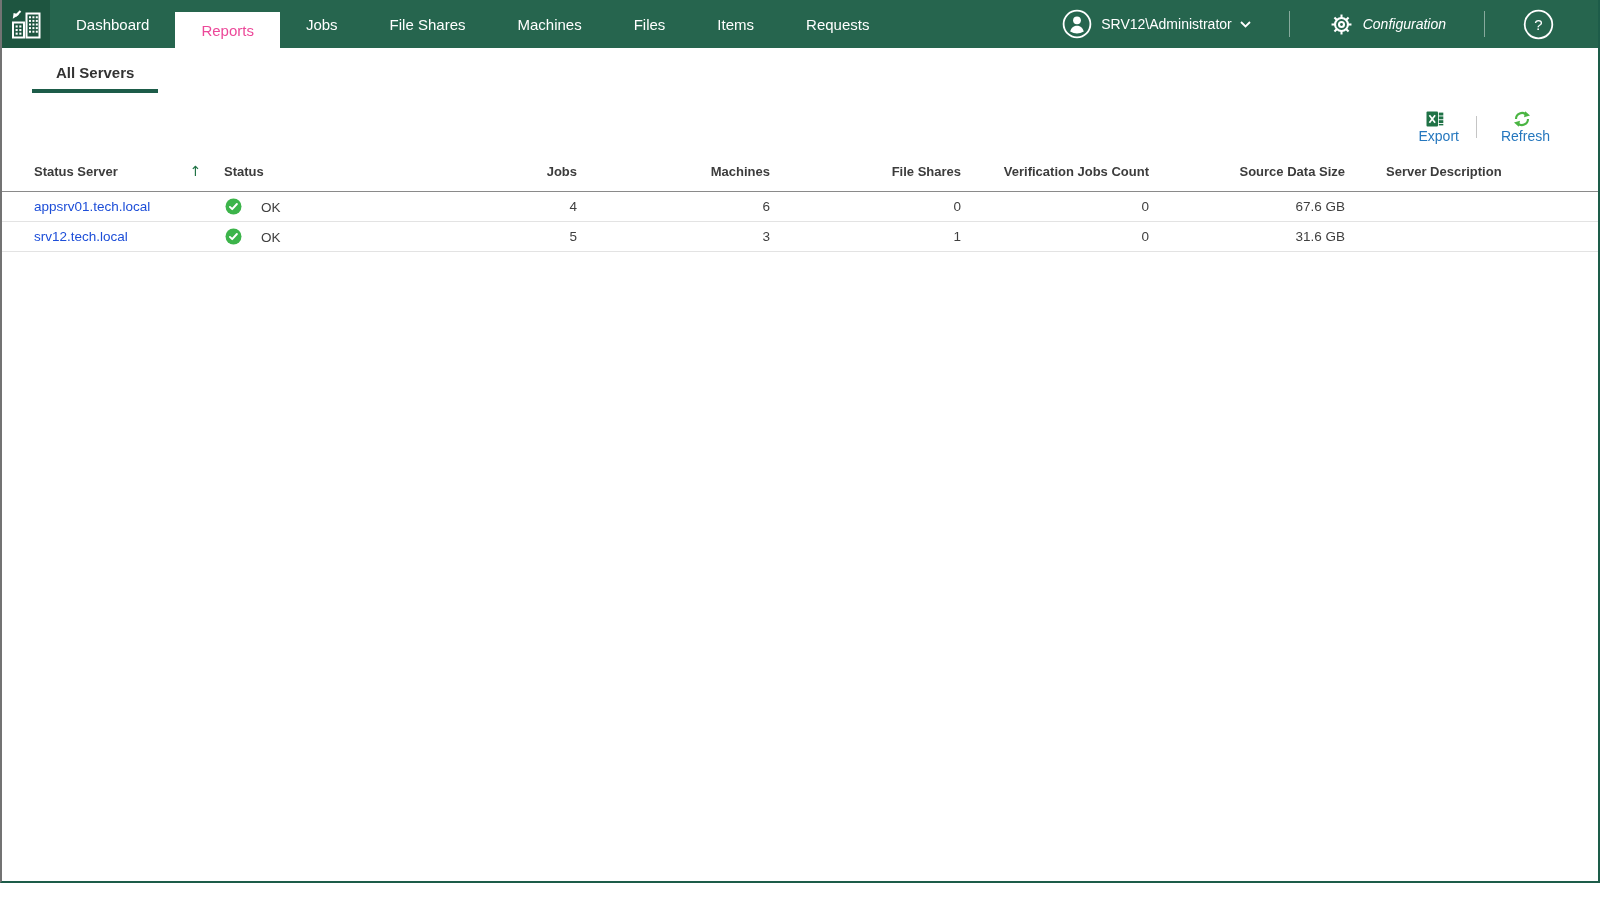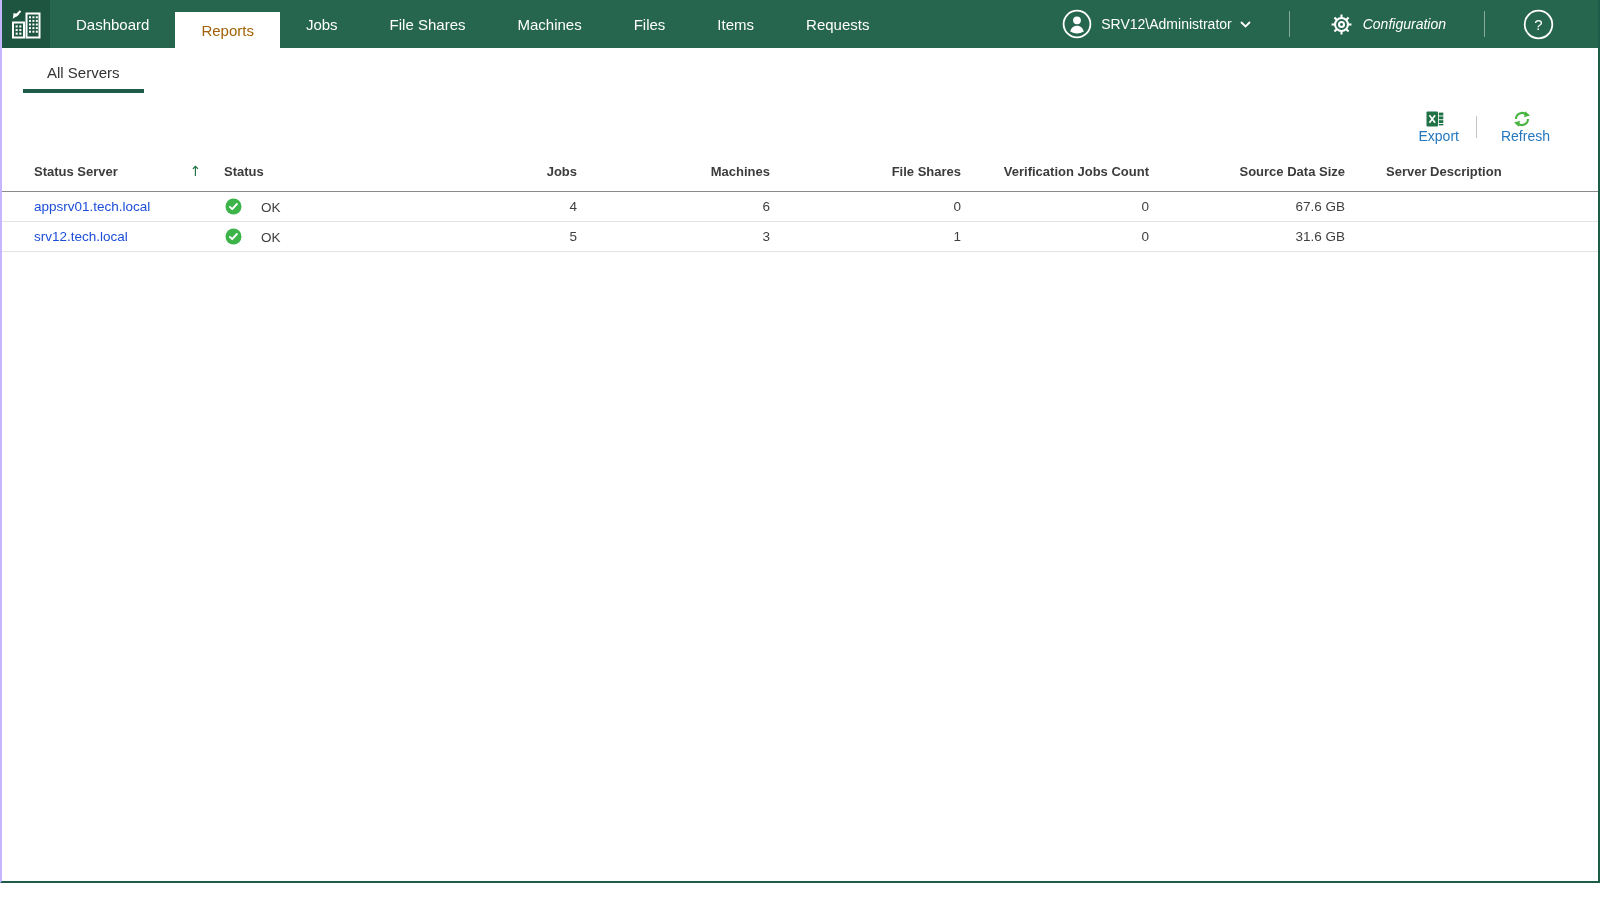--- a/index.html
+++ b/index.html
@@ -5,21 +5,21 @@
   * { box-sizing: border-box; }
   html,body { margin:0; padding:0; background:#fff; }
   body {
     width:1600px; height:900px;
     font-family:"Liberation Sans","DejaVu Sans",sans-serif;
     color:#404040;
     -webkit-font-smoothing:antialiased;
   }
   .app {
     width:1600px; height:883px;
-    border-left:2px solid #c4b5fd;
+    border-left:2px solid #737373;
     border-right:2px solid #1d5c49;
     border-bottom:2px solid #1d5c49;
     background:#fff;
     overflow:hidden;
   }
 
   
   .topbar {
     height:48px; background:#26654e;
     display:flex; align-items:stretch;
@@ -28,33 +28,33 @@
     width:48px; height:48px; background:#1e5540;
     display:flex; align-items:center; justify-content:center;
     flex:0 0 48px; cursor:pointer;
   }
   .nav { display:flex; align-items:stretch; }
   .nav-item {
     display:flex; align-items:center;
     padding:0 26px; color:#fff; font-size:15px;
     cursor:pointer; white-space:nowrap; text-decoration:none;
   }
-  .nav-item.active { background:#fff; color:#a16207;margin-top:12px; }
+  .nav-item.active { background:#fff; color:#ec4899;margin-top:12px; }
   .topbar-right {
     margin-left:auto; display:flex; align-items:center;
     padding-right:44px; color:#fff; font-size:14px;gap:18px;
   }
   .user-menu, .config-btn { display:flex; align-items:center; cursor:pointer; }
   .user-menu .uname { margin:0 8px 0 9px; }
   .config-btn .clabel { margin-left:8px;font-style:italic; }
   .vdiv { width:1px; height:26px; background:rgba(255,255,255,0.45); margin:0 20px; }
   .help-btn { display:flex; align-items:center; cursor:pointer; }
 
   
-  .subtabs { display:flex; padding-left:21px; margin-top:9px; }
+  .subtabs { display:flex; padding-left:30px; margin-top:9px;font-weight:bold; }
   .subtab {
     padding:0 24px; height:36px; line-height:32px;
     font-size:15px; color:#333; cursor:pointer;
     border-bottom:4px solid transparent;
   }
   .subtab.active { border-bottom-color:#1d5c49; }
 
   
   .toolbar {
     display:flex; justify-content:flex-end; align-items:center;

